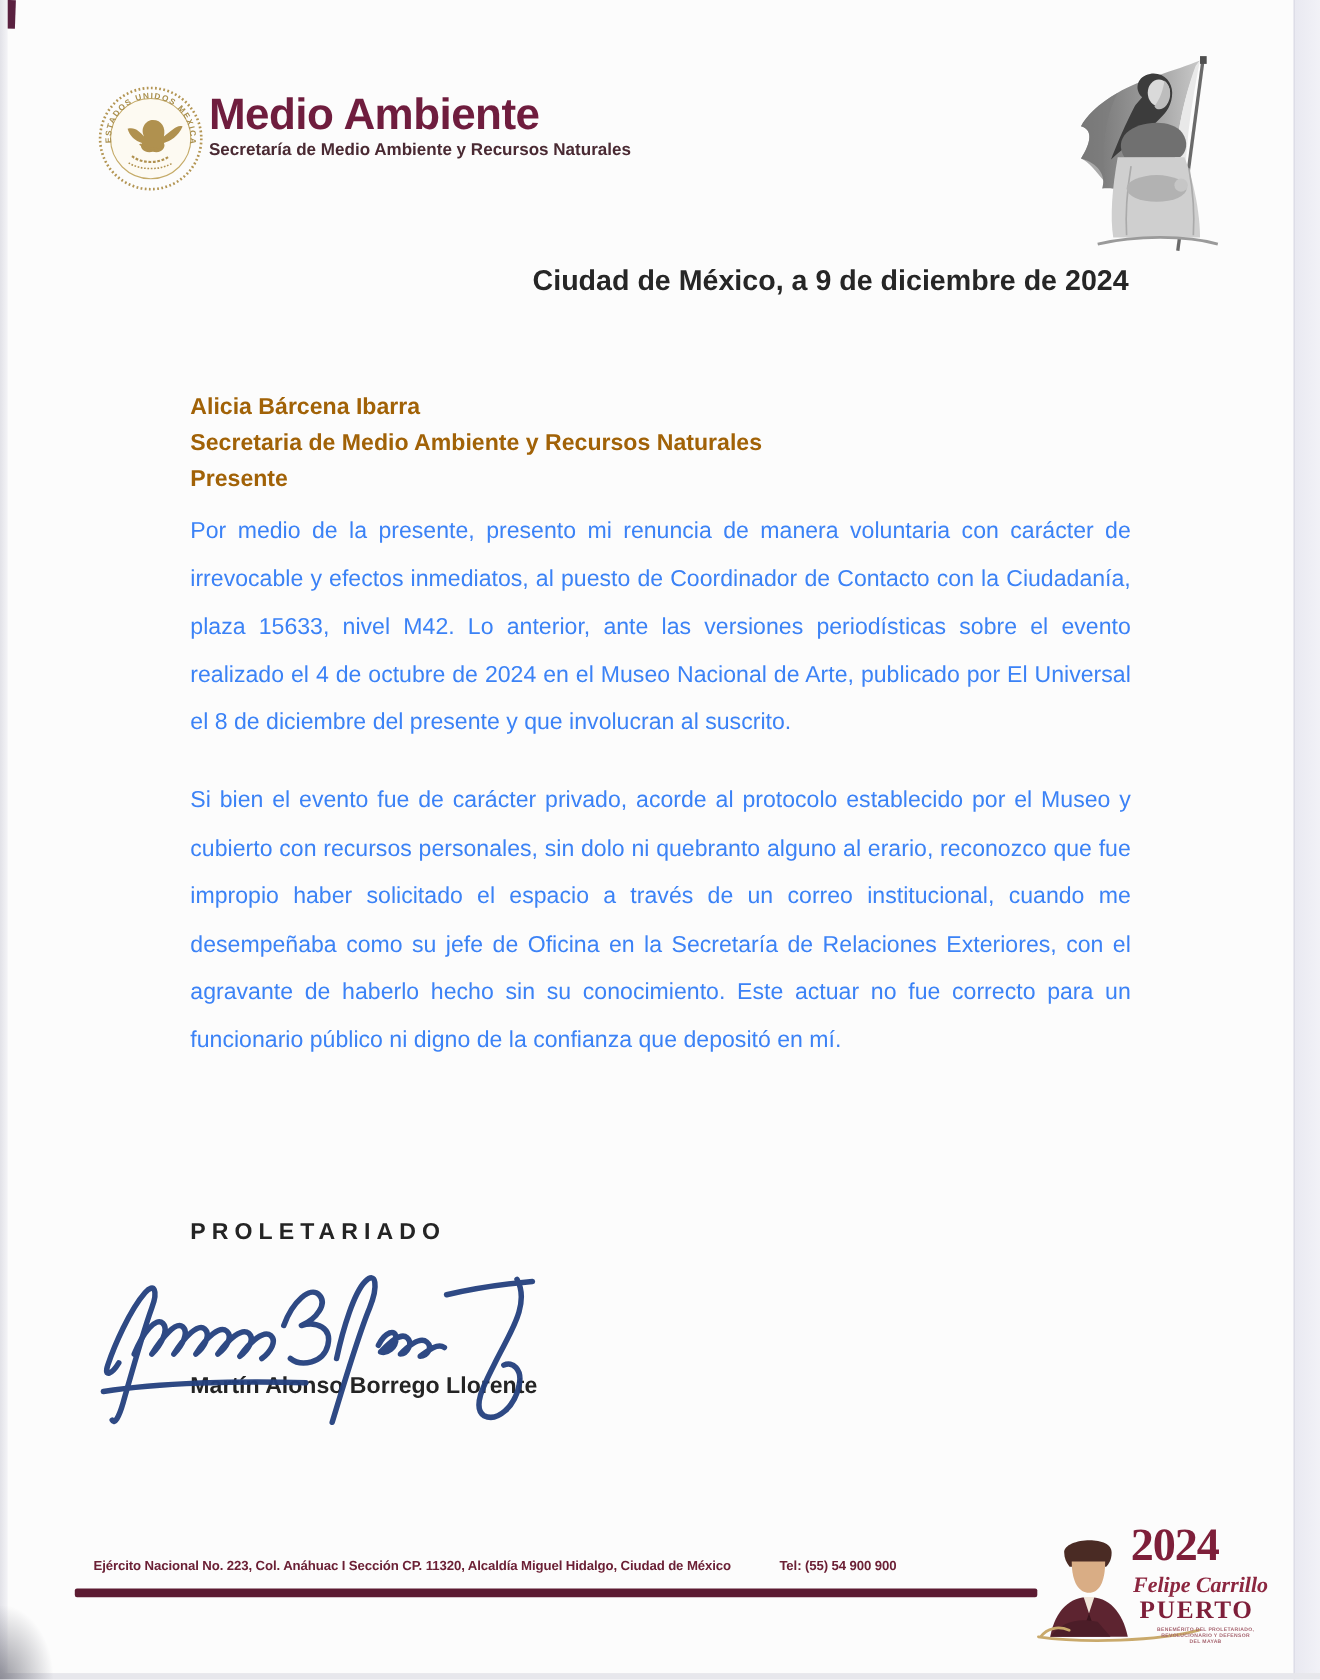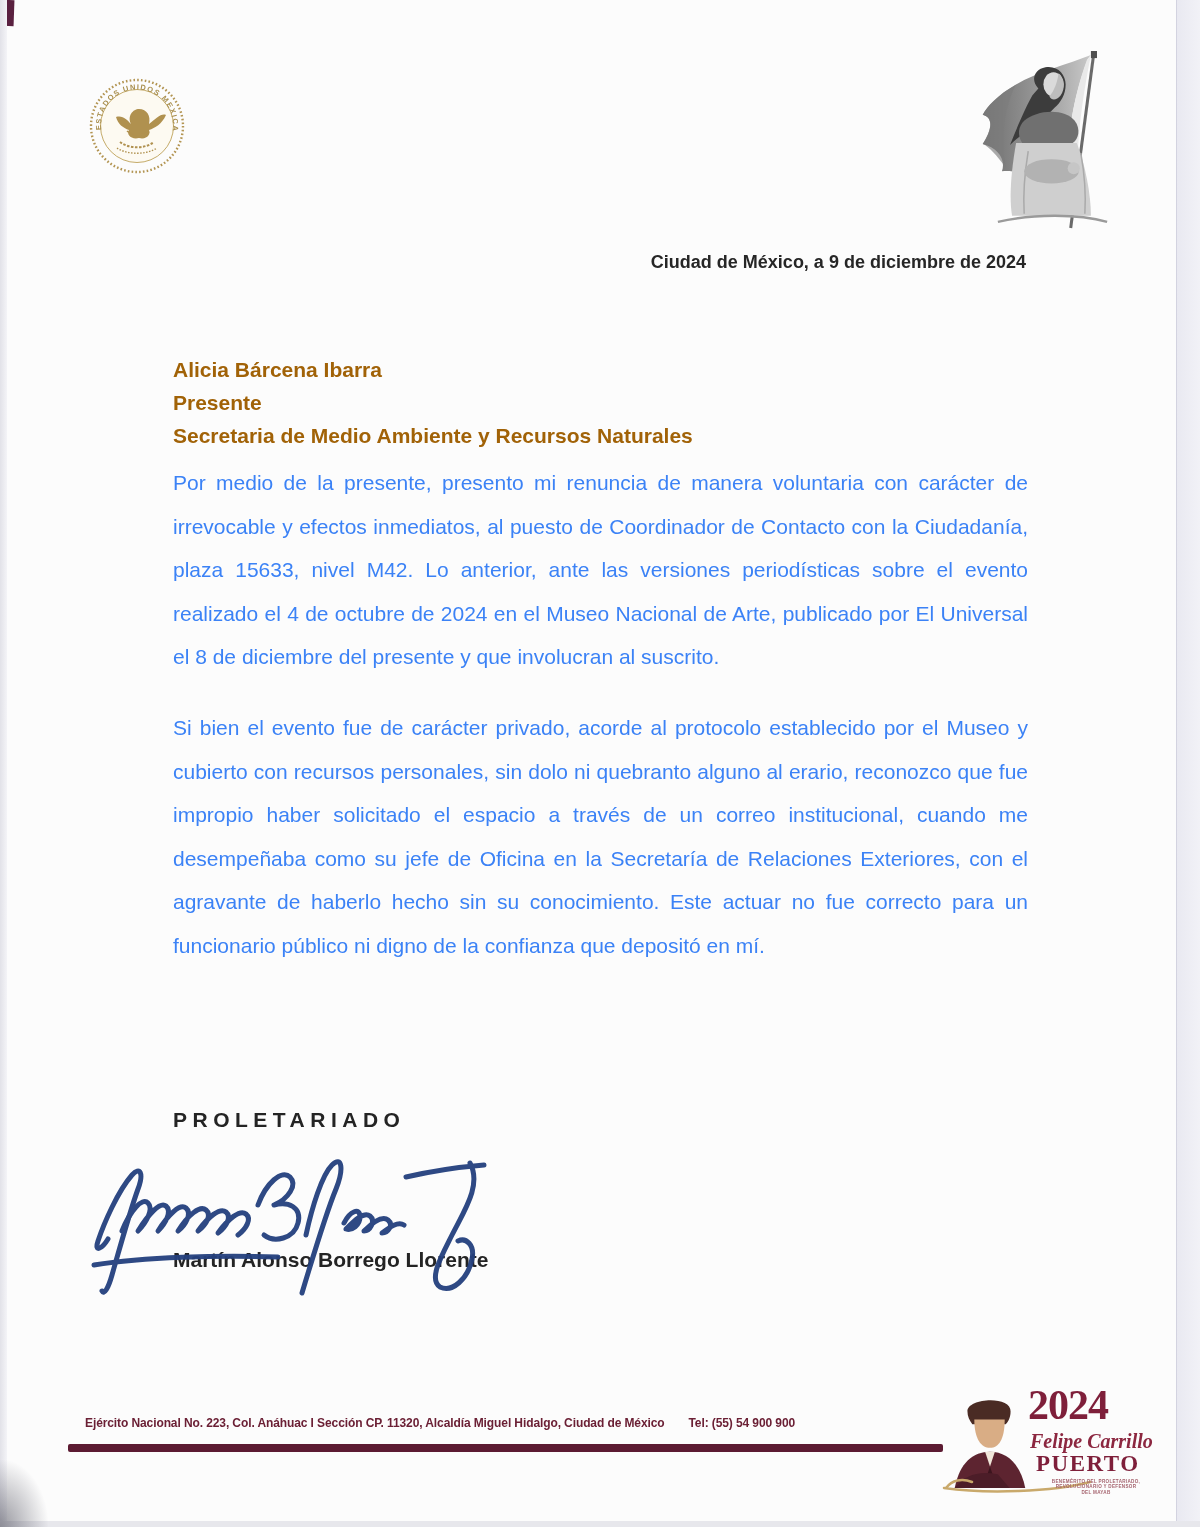--- a/index.html
+++ b/index.html
@@ -16,30 +16,30 @@
   .edge-bottom{left:0;top:1521px;width:100%;height:6px;background:#e7e7ec;}
   .corner-shadow{left:0;top:1460px;width:48px;height:67px;background:radial-gradient(ellipse at 0% 100%, rgba(66,66,80,.55), rgba(66,66,80,0) 72%);}
   .topleft-mark{left:4px;top:0;width:10px;height:26px;background:#5a2140;transform:rotate(2deg);}
   
   .seal{left:86px;top:76px;width:102px;height:100px;}
   .brand{left:190px;top:84px;}
   .brand-title{font-weight:800;font-size:40px;letter-spacing:-0.5px;color:#6f1d3e;line-height:1;}
   .brand-sub{font-weight:700;font-size:15.5px;color:#4a2a33;margin-top:4px;}
   .flag-emblem{left:970px;top:50px;width:165px;height:182px;}
   
-  .date-line{left:173px;top:252px;width:853px;text-align:right;font-size:18px;font-weight:700;color:#262626;}
+  .date-line{left:173px;top:240px;width:853px;text-align:right;font-size:26px;font-weight:700;color:#262626;}
   .recipient{left:173px;top:353px;font-size:21px;font-weight:600;line-height:33px;color:#a16207;}
   .para{left:173px;width:855px;font-size:21px;line-height:43.5px;text-align:justify;color:#3b82f6;}
   .p1{top:461px;} .p2{top:706px;} .p3{top:974px;}
   .valediction{left:173px;top:1108px;font-size:21px;font-weight:700;letter-spacing:5.5px;color:#242424;}
   .sig-svg{left:88px;top:1143px;width:400px;height:165px;z-index:3;}
   .signer{left:173px;top:1246px;font-size:21px;font-weight:600;line-height:28px;color:#242424;z-index:2;}
   .signer-id{letter-spacing:1.5px;font-weight:700;}
   
-  .footer-text{left:85px;top:1416px;display:flex;gap:24px;font-size:12px;font-weight:700;color:#6b2035;letter-spacing:-0.1px;white-space:nowrap;}
+  .footer-text{left:85px;top:1416px;display:flex;gap:44px;font-size:12px;font-weight:700;color:#6b2035;letter-spacing:-0.1px;white-space:nowrap;}
   .footer-rule{left:68px;top:1444px;width:875px;height:8px;background:#5c1b32;border-radius:2px;}
   .year-logo{left:948px;top:1380px;width:212px;height:132px;}
   .portrait-svg{position:absolute;left:2px;top:12px;width:80px;height:98px;}
   .swoosh-svg{position:absolute;left:-6px;top:94px;width:152px;height:24px;}
   .year-num{position:absolute;left:80px;top:4px;font-family:"Liberation Serif",serif;font-weight:700;font-size:42px;letter-spacing:-1px;color:#7e1f3a;line-height:1;}
   .year-script{position:absolute;left:82px;top:50px;font-family:"Liberation Serif",serif;font-style:italic;font-weight:700;font-size:20px;color:#8c2740;white-space:nowrap;}
   .year-caps{position:absolute;left:88px;top:71px;font-family:"Liberation Serif",serif;font-weight:700;font-size:23px;letter-spacing:1.5px;color:#7e1f3a;}
   .year-tags{position:absolute;left:84px;top:99px;width:128px;text-align:center;font-size:4.6px;font-weight:700;color:#a5636e;line-height:5.4px;letter-spacing:.3px;}
 </style>
 </head>
@@ -55,20 +55,24 @@
     <circle cx="50" cy="50" r="36.5" fill="#fdfaf2" stroke="#c5ab69" stroke-width="1"></circle>
     <text font-size="7.5" font-weight="bold" fill="#a98f4e" letter-spacing="1.2">
       <textPath href="#sealArc" startOffset="4">ESTADOS UNIDOS MEXICANOS</textPath>
     </text>
     <path fill="#b0914f" d="M 44,48 C 40,40 46,33 52,33 C 60,33 64,40 62,48 C 69,43 74,37 79,39 C 75,48 68,52 62,54 C 64,58 60,64 52,62 C 44,64 39,58 42,54 C 36,52 31,48 29,41 C 36,39 40,44 44,48 Z"></path>
     <path d="M 40,55 C 46,60 56,60 62,56" fill="none" stroke="#b0914f" stroke-width="1.6"></path>
     <path d="M 33,66 C 42,73 58,73 67,66" fill="none" stroke="#b0914f" stroke-width="2" stroke-dasharray="2.5 1.5"></path>
     <path d="M 30,72 C 40,79 60,79 70,72" fill="none" stroke="#b0914f" stroke-width="1.4" stroke-dasharray="1.5 1.5"></path>
   </svg>
 
+  <div class="abs brand">
+    <div class="brand-title">Medio Ambiente</div>
+    <div class="brand-sub">Secretaría de Medio Ambiente y Recursos Naturales</div>
+  </div>
 
   <svg class="abs flag-emblem" viewBox="0 0 160 180">
     <defs>
       <linearGradient id="gflag" x1="0" y1="0" x2="1" y2="0">
         <stop offset="0" stop-color="#6f6f6f"></stop>
         <stop offset="0.55" stop-color="#9a9a9a"></stop>
         <stop offset="1" stop-color="#c9c9c9"></stop>
       </linearGradient>
     </defs>
     <line x1="121" y1="2" x2="98" y2="176" stroke="#6a6a6a" stroke-width="3"></line>
@@ -84,22 +88,22 @@
     <path d="M 56,100 C 52,124 51,146 52,162 M 108,102 C 112,124 113,146 112,162" stroke="#aaaaaa" stroke-width="1.5" fill="none"></path>
     <ellipse cx="79" cy="120" rx="27" ry="12" fill="#b2b2b2"></ellipse>
     <circle cx="101" cy="117" r="6" fill="#c6c6c6"></circle>
     <path d="M 26,170 C 60,162 106,162 134,170" stroke="#9a9a9a" stroke-width="2.5" fill="none"></path>
   </svg>
 
   <div class="abs date-line">Ciudad de México, a 9 de diciembre de 2024</div>
 
   <div class="abs recipient">
     <div>Alicia Bárcena Ibarra</div>
+    <div>Secretaria de Medio Ambiente y Recursos Naturales</div>
     <div>Presente</div>
-    <div>Secretaria de Medio Ambiente y Recursos Naturales</div>
   </div>
 
   <div class="abs para p1">Por medio de la presente, presento mi renuncia de manera voluntaria con carácter de irrevocable y efectos inmediatos, al puesto de Coordinador de Contacto con la Ciudadanía, plaza 15633, nivel M42. Lo anterior, ante las versiones periodísticas sobre el evento realizado el 4 de octubre de 2024 en el Museo Nacional de Arte, publicado por El Universal el 8 de diciembre del presente y que involucran al suscrito.</div>
   <div class="abs para p2">Si bien el evento fue de carácter privado, acorde al protocolo establecido por el Museo y cubierto con recursos personales, sin dolo ni quebranto alguno al erario, reconozco que fue impropio haber solicitado el espacio a través de un correo institucional, cuando me desempeñaba como su jefe de Oficina en la Secretaría de Relaciones Exteriores, con el agravante de haberlo hecho sin su conocimiento. Este actuar no fue correcto para un funcionario público ni digno de la confianza que depositó en mí.</div>
 
   <div class="abs valediction">PROLETARIADO</div>
 
   <svg class="abs sig-svg" viewBox="0 0 400 165" fill="none" stroke="#24407e" stroke-width="5" stroke-linecap="round" stroke-linejoin="round" opacity="0.95">
     <path d="M 20,96 C 14,106 6,110 10,98 C 16,80 30,48 44,32 C 52,23 56,30 50,46 C 42,68 32,104 24,132 C 20,146 16,152 14,148"></path>
     <path d="M 34,88 C 42,68 54,54 60,60 C 66,66 58,80 50,88 C 60,72 72,58 78,63 C 84,68 78,80 70,88 C 80,72 92,60 98,65 C 104,70 98,82 90,88 C 100,72 112,62 118,67 C 124,72 118,82 110,88 C 120,74 132,64 138,69 C 144,74 138,84 130,90 C 140,76 152,66 158,71 C 164,76 158,86 150,92"></path>

